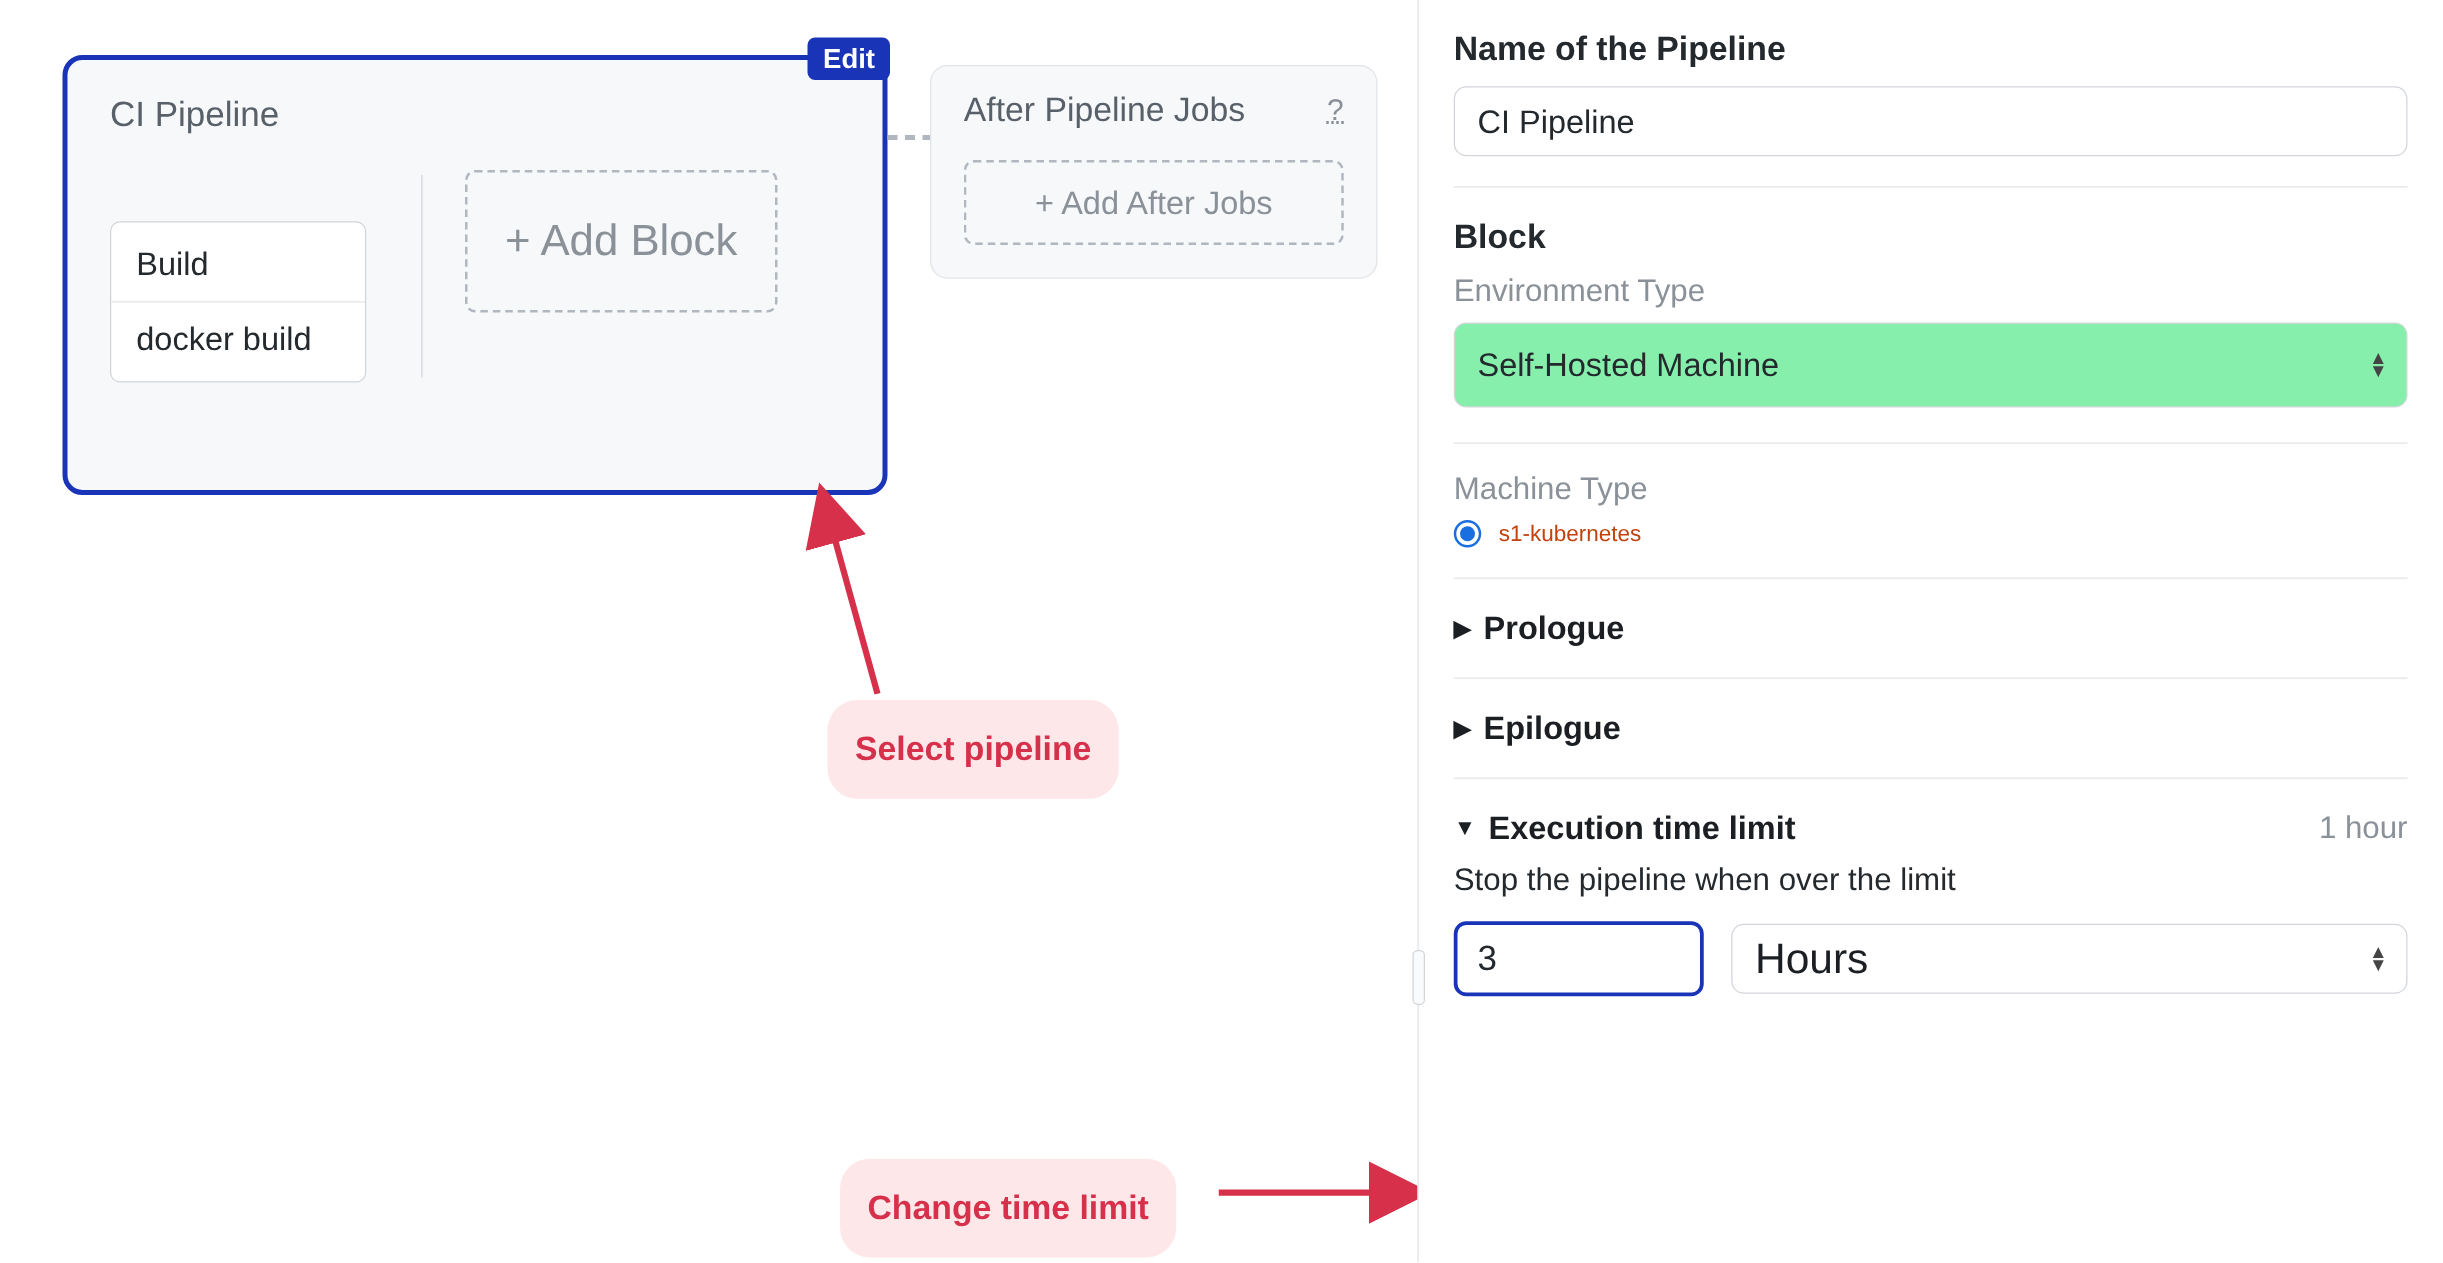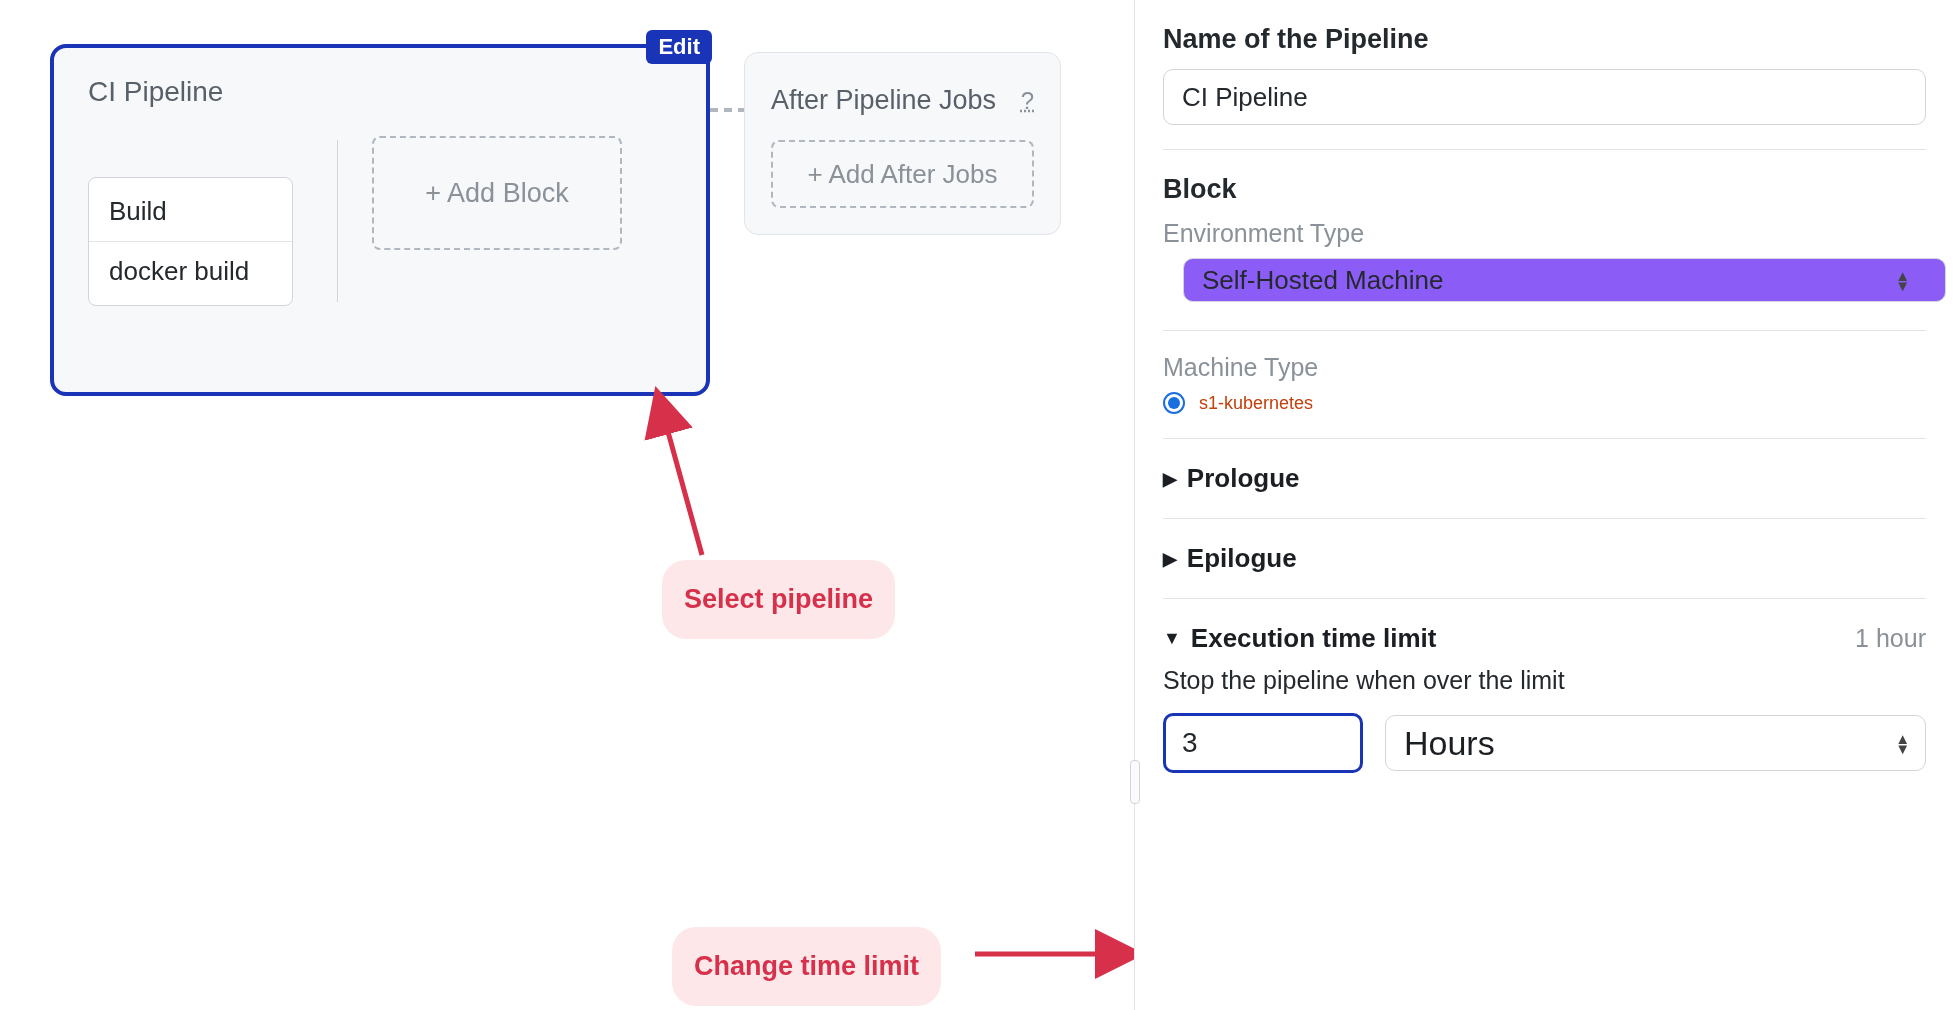--- a/index.html
+++ b/index.html
@@ -85,44 +85,44 @@
 
   .add-block-btn {
     width: 250px;
     height: 114px;
     border: 2px dashed #b0b7bf;
     border-radius: 8px;
     background: #fff0;
     display: flex;
     align-items: center;
     justify-content: center;
-    font-size: 27px;
+    font-size: 35px;
     color: #8a9199;
     cursor: pointer;
   }
 
   
   .connector {
     position: absolute;
     left: 698px;
     top: 108px;
     width: 36px;
     height: 0;
     border-top: 4px dashed #b0b7bf;
   }
 
   .after-card {
     position: absolute;
     left: 732px;
     top: 52px;
-    width: 317px;
+    width: 358px;
     background: #f6f8fa;
     border: 1px solid #e1e4e8;
     border-radius: 14px;
-    padding: 32px 26px 26px 26px;
+    padding: 20px 26px 26px 26px;
   }
   .after-card-header {
     display: flex;
     align-items: center;
     justify-content: space-between;
     font-size: 27px;
     color: #586069;
     margin-bottom: 24px;
   }
   .after-card-header .q {
@@ -187,31 +187,30 @@
     color: #24292e;
     background: #fff;
   }
 
   .select-wrap {
     position: relative;
     width: 100%;
   }
   .select-box {
     width: 100%;
-    height: 44px;
+    height: 68px;
     border: 1px solid #d1d5da;
     border-radius: 10px;
     padding: 0 44px 0 18px;
     font-size: 26px;
     color: #24292e;
-    background: #8b5cf6;
+    background: #86efac;
     display: flex;
     align-items: center;
     cursor: pointer;
-    margin-left: 20px;
   }
   .select-caret {
     position: absolute;
     right: 16px;
     top: 50%;
     transform: translateY(-50%);
     font-size: 15px;
     color: #444;
     display:flex;
     flex-direction:column;

